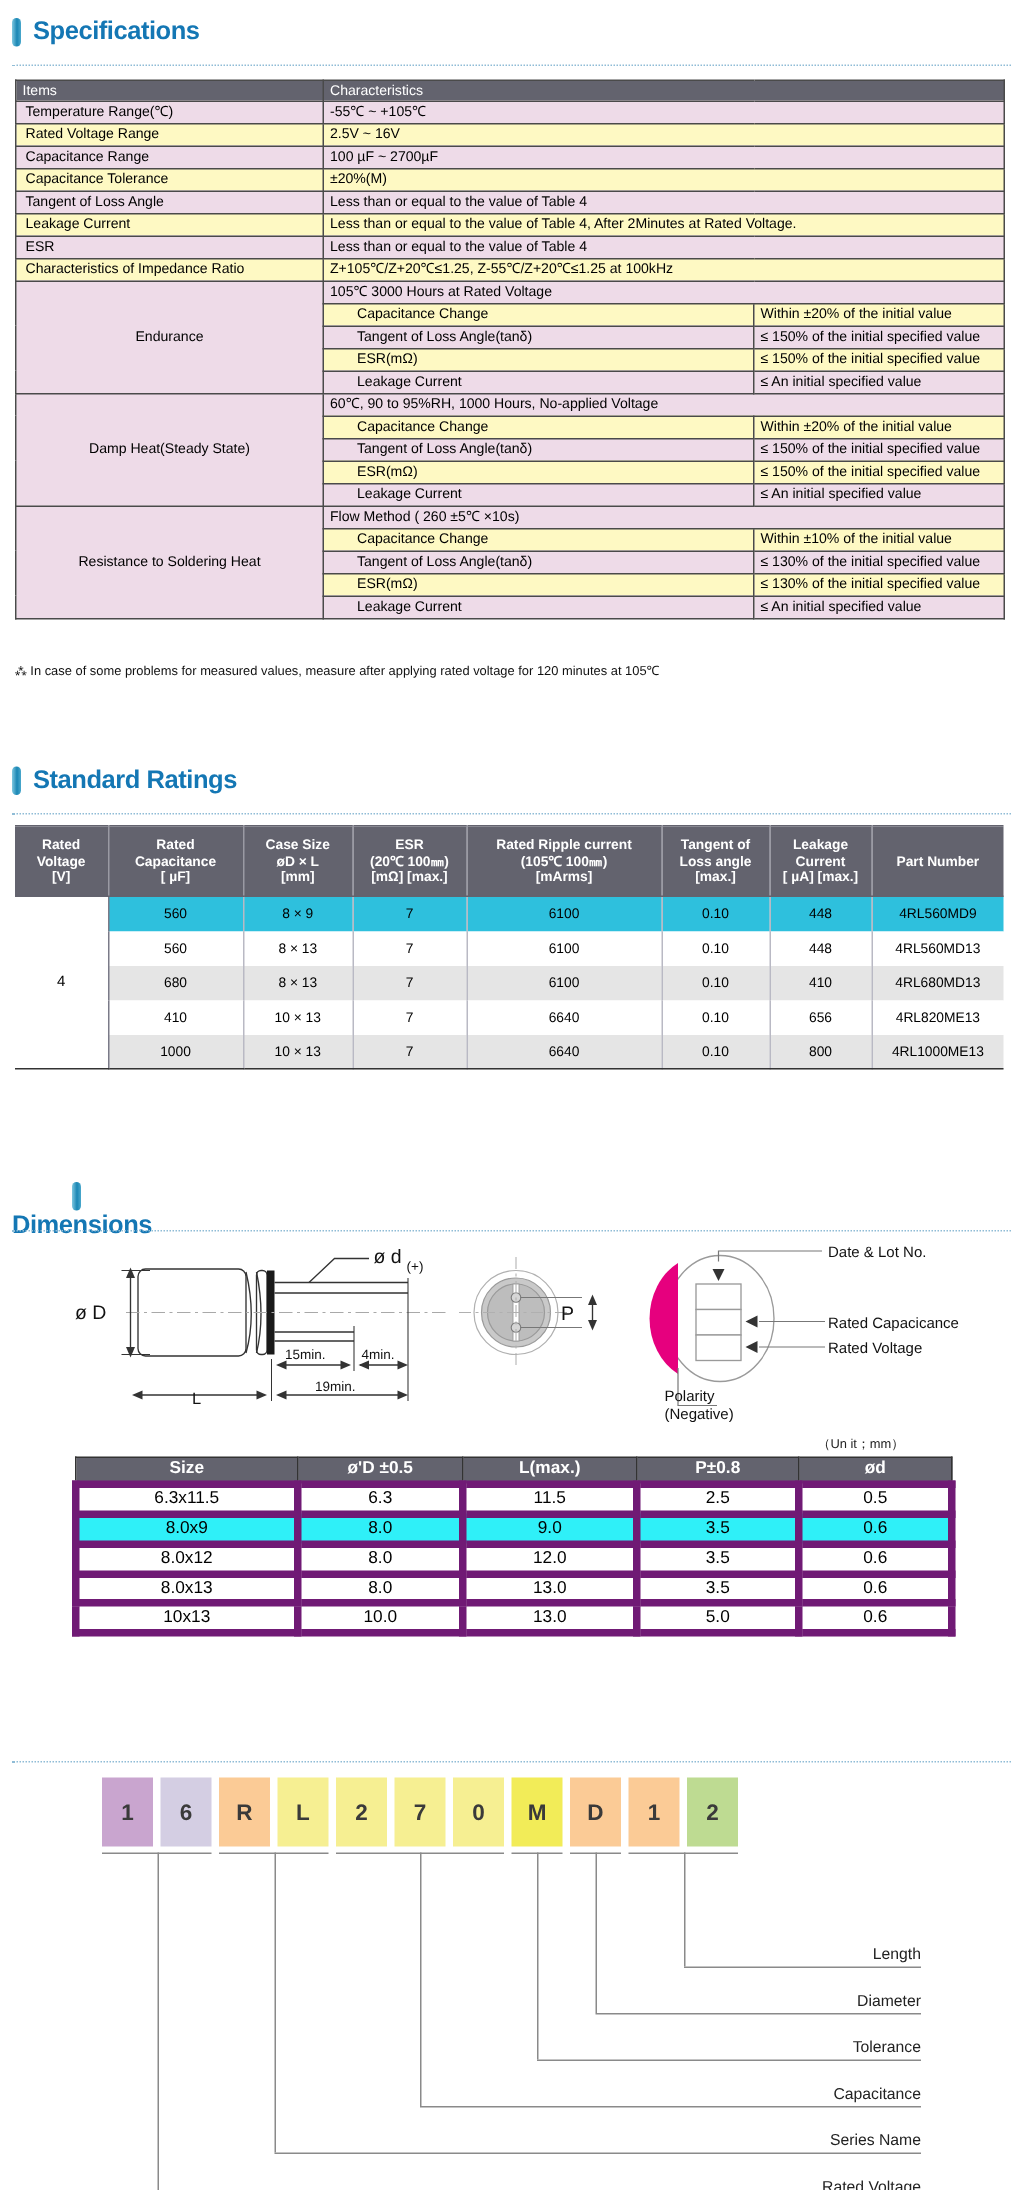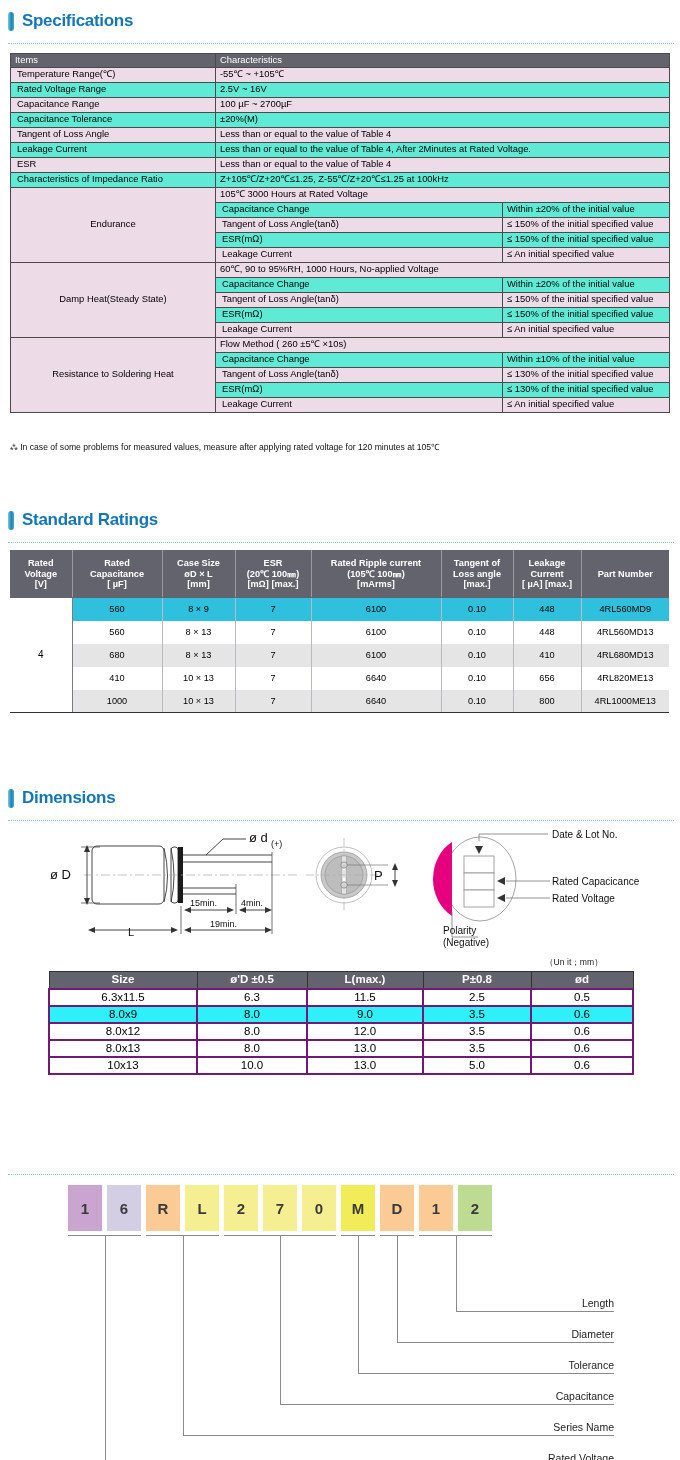--- a/index.html
+++ b/index.html
@@ -55,28 +55,28 @@
     font-weight: normal;
     line-height: 1.12;
   }
   .hdr {
     background: #63636e;
     color: #ffffff;
     font-weight: bold;
     text-align: left;
   }
   .pinkrow { background: #eedbe8; }
-  .whiterow { background: #5eead4; }
+  .whiterow { background: #fef9c3; }
   .ctr { text-align: center; }
 
   
   #spec-table { left: 10px; top: 53px; width: 659px; }
   #spec-table td { height: 15px; }
   #spec-table .lbl { padding-left: 6px; }
-  #spec-table .sub { padding-left: 6px; }
+  #spec-table .sub { padding-left: 22px; }
 
   .footnote {
     position: absolute;
     left: 10px; top: 441px;
     font-size: 8.6px;
     color: #111;
     white-space: nowrap;
   }
   .footnote .ast { font-size: 7px; vertical-align: 1px; }
 
@@ -124,21 +124,21 @@
     left: 48px; top: 971px; width: 584px;
     font-size: 11.5px;
   }
   #dim-table th {
     background: #63636e; color: #fff; text-align: center;
     font-weight: bold; height: 17px;
     border: 1px solid #333;
   }
   #dim-table td {
     text-align: center; height: 17px;
-    border: 2px solid #701a75;
+    border: 5px solid #701a75;
   }
   .d-cyan { background: #2ff0f8; }
 
   
   #pn-wrap { position: absolute; left: 0; top: 1175px; width: 680px; height: 250px; }
   .pn-box {
     position: absolute;
     width: 34px; height: 46px;
     display: flex; align-items: center; justify-content: center;
     font-size: 15px; font-weight: bold; color: #3a3a3a;
@@ -346,21 +346,21 @@
           <td class="r-lav">10 × 13</td>
           <td class="r-lav">7</td>
           <td class="r-lav">6640</td>
           <td class="r-lav">0.10</td>
           <td class="r-lav">800</td>
           <td class="r-lav lastcol">4RL1000ME13</td>
         </tr>
       </tbody>
   </table>
 
-  <div class="section-head" style="top:788px;">
+  <div class="section-head" style="top:788px;flex-direction:column;">
     <span class="head-bar"></span>
     <span class="head-text">Dimensions</span>
   </div>
   <div class="dotline" style="top:820px;"></div>
 
   <svg id="dims-svg" width="600" height="130" viewBox="0 0 600 130">
     <g stroke="#333" fill="none" stroke-width="0.9">
 
       <rect x="52" y="18" width="72" height="58" rx="5"></rect>
       <path d="M124,20 q7,29 0,54"></path>

